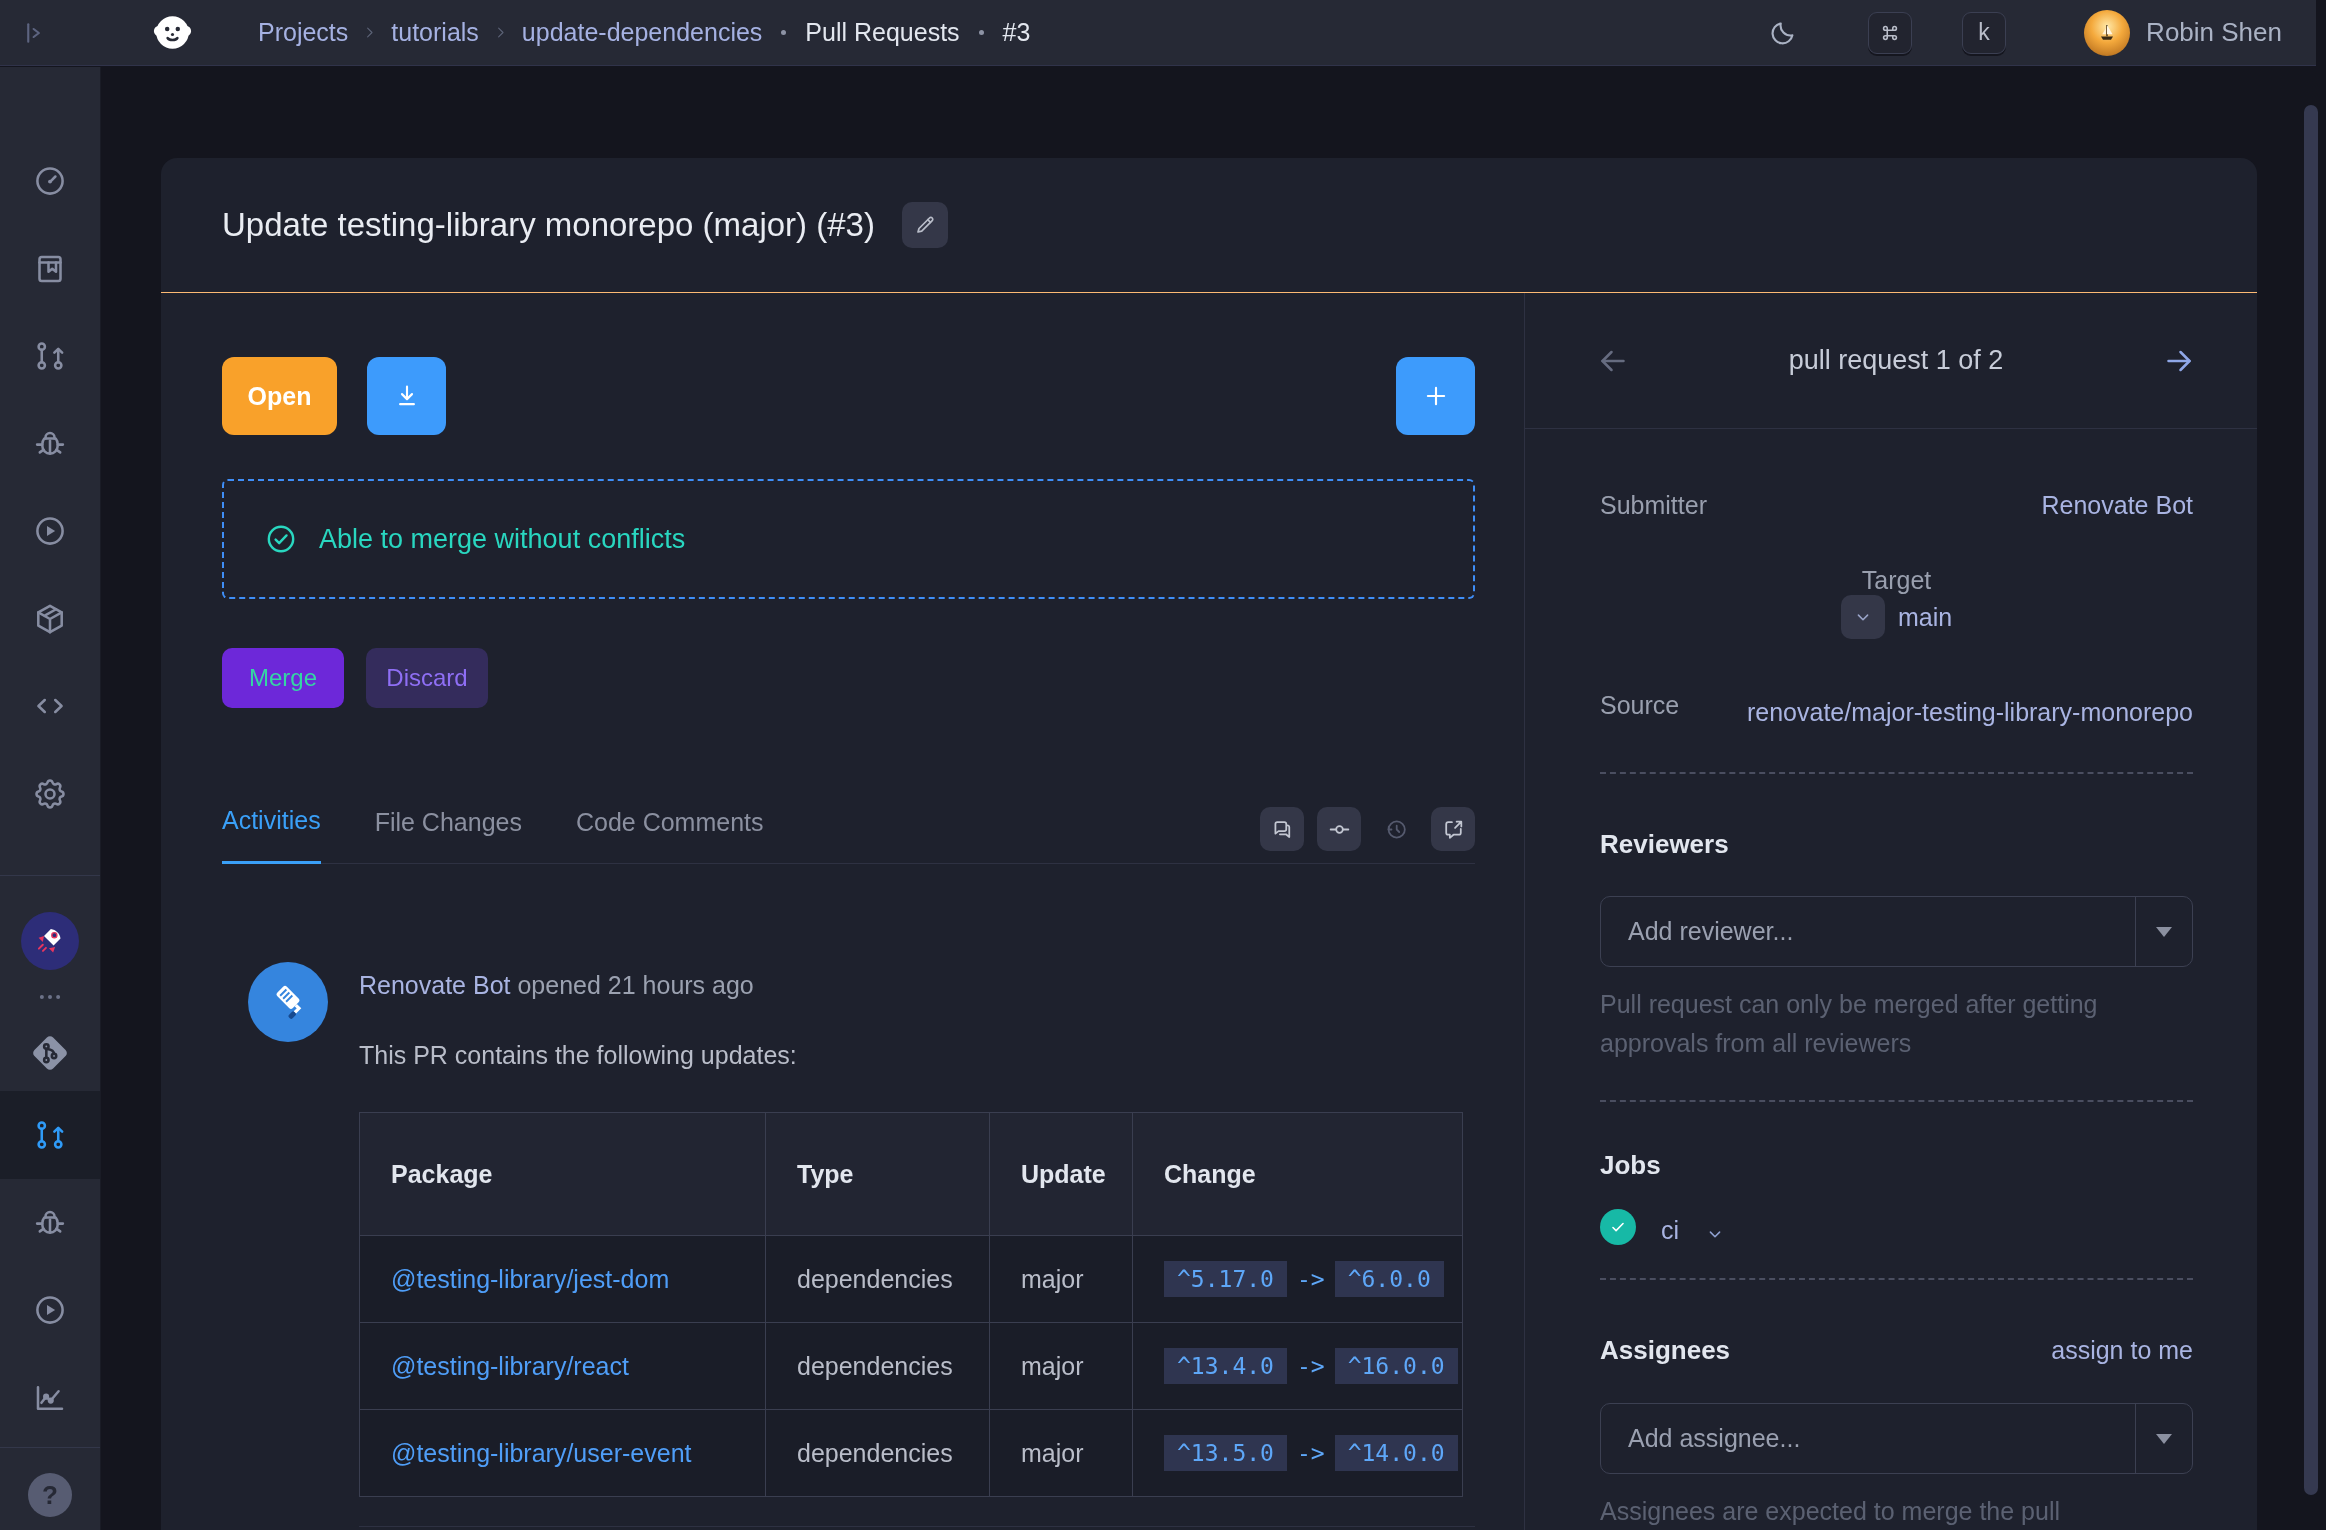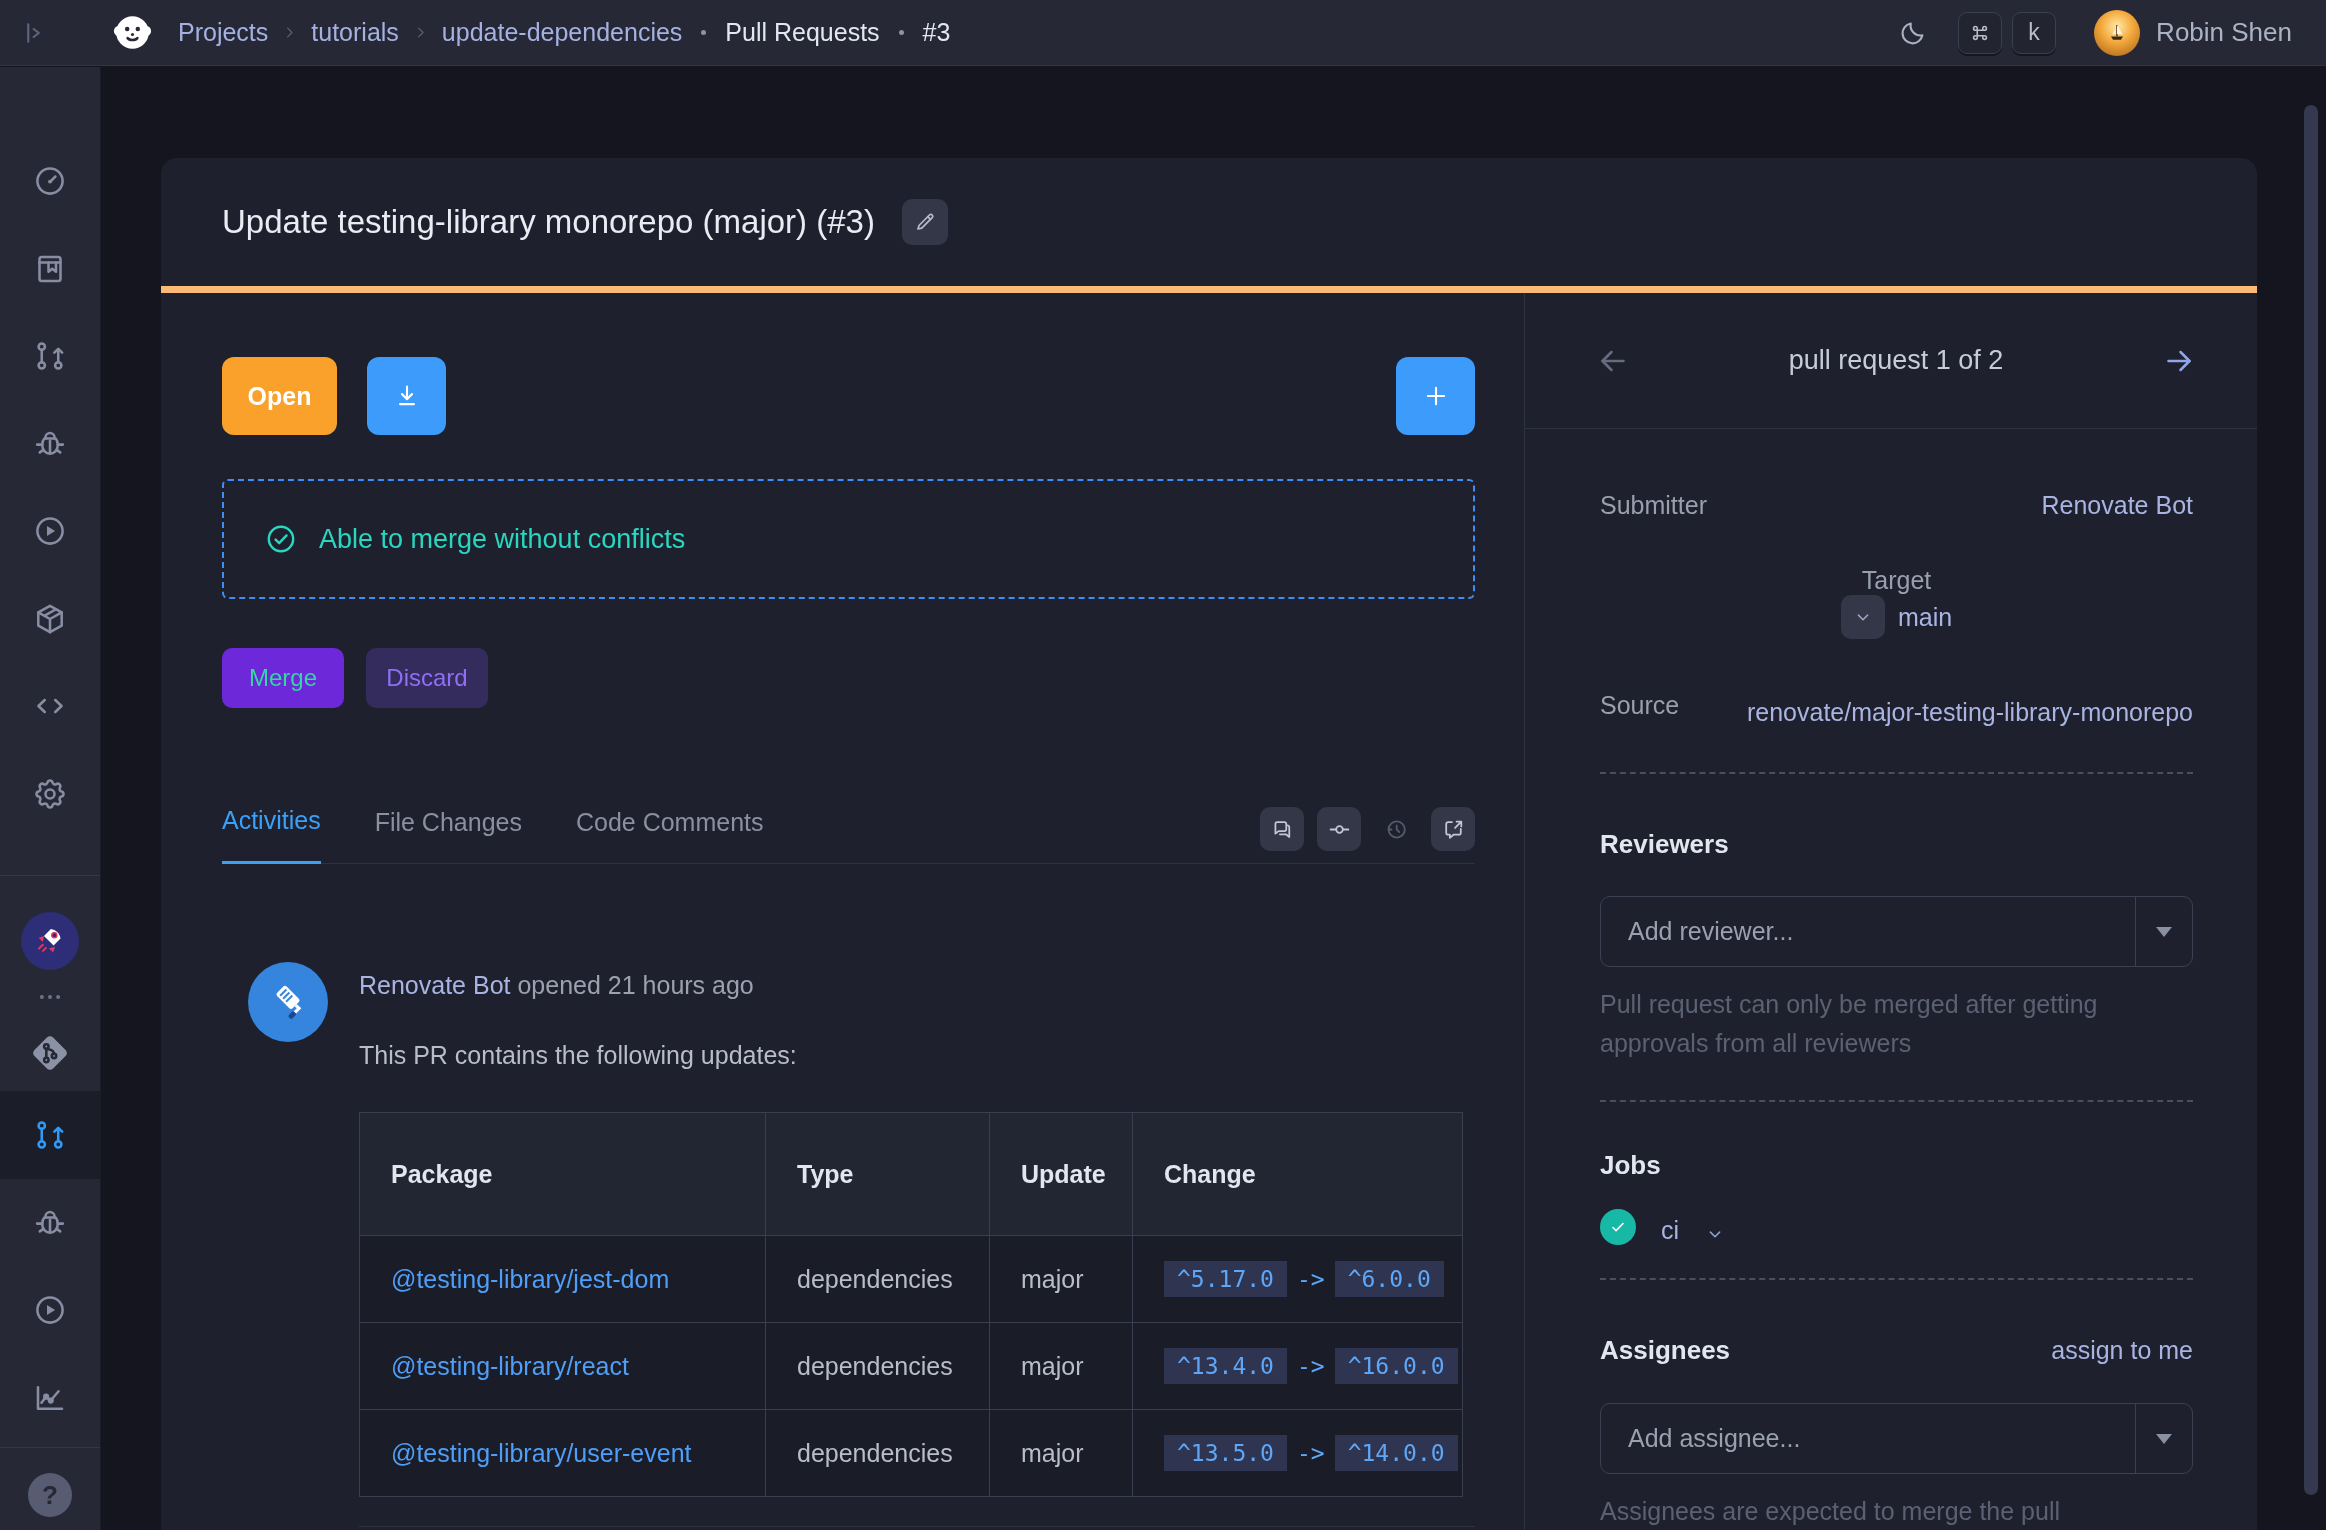--- a/index.html
+++ b/index.html
@@ -7,23 +7,23 @@
   body {
     position:relative; overflow:hidden;
     background:#14151e;
     font-family:"Liberation Sans", sans-serif;
     color:#b9bdc9;
   }
   svg.icn { fill:none; stroke:currentColor; stroke-width:1.7; stroke-linecap:round; stroke-linejoin:round; display:block; }
 
   
   .app-header {
-    position:absolute; top:0; left:0; right:0; height:66px;
+    position:absolute; top:0; left:0; right:10px; height:66px;
     background:#262935; border-bottom:1px solid #30334a;
-    display:flex; align-items:center; z-index:5;
+    display:flex; align-items:center; z-index:5;gap:40px;
   }
   .collapse-btn { width:66px; height:66px; display:flex; align-items:center; justify-content:center; color:#5d6480; background:none; border:none; cursor:pointer; }
   .logo-wrap { width:60px; display:flex; align-items:center; justify-content:center; margin-left:36px; }
   .breadcrumb { display:flex; align-items:center; margin-left:16px; font-size:25px; font-weight:500; }
   .bc-link { color:#a5b1e2; text-decoration:none; }
   .bc-sep { color:#5d6478; margin:0 14px; display:flex; }
   .bc-dot { width:5px; height:5px; border-radius:50%; background:#8d93a5; margin:0 19px; }
   .bc-current { color:#e3e7ef; }
   .bc-number { color:#e3e7ef; }
   .hdr-spacer { flex:1; }
@@ -61,21 +61,21 @@
     width:44px; height:44px; border-radius:50%; background:#575c72;
     color:#262935; font-size:26px; font-weight:bold;
     display:flex; align-items:center; justify-content:center;
   }
 
   
   .main { position:absolute; left:101px; top:67px; right:0; bottom:0; background:#14151e; }
   .scroll-thumb { position:absolute; right:8px; top:38px; width:14px; height:1390px; border-radius:7px; background:#353950; }
 
   .card { position:absolute; left:60px; top:91px; width:2096px; height:1500px; background:#1e212d; border-radius:16px; }
-  .card-header { height:135px; display:flex; align-items:center; padding:0 61px; border-bottom:7px solid #fdba74; }
+  .card-header { height:135px; display:flex; align-items:center; padding:0 61px; border-bottom:1px solid #fdba74; }
   .pr-title { font-size:33px; font-weight:500; color:#e9ecf2; }
   .edit-btn { width:46px; height:46px; margin-left:27px; border:none; border-radius:10px; background:#343748; color:#b9bdc9; display:flex; align-items:center; justify-content:center; cursor:pointer; }
 
   .card-body { display:flex; height:1364px; }
   .content-col { flex:1; min-width:0; padding:64px 49px 0 61px; }
   .side-col { width:733px; flex:none; border-left:1px solid #2e3142; }
 
   
   .status-row { display:flex; align-items:center; }
   .open-badge { width:115px; height:78px; border-radius:12px; background:#f9a12a; color:#fff; font-size:25px; font-weight:600; display:flex; align-items:center; justify-content:center; }

